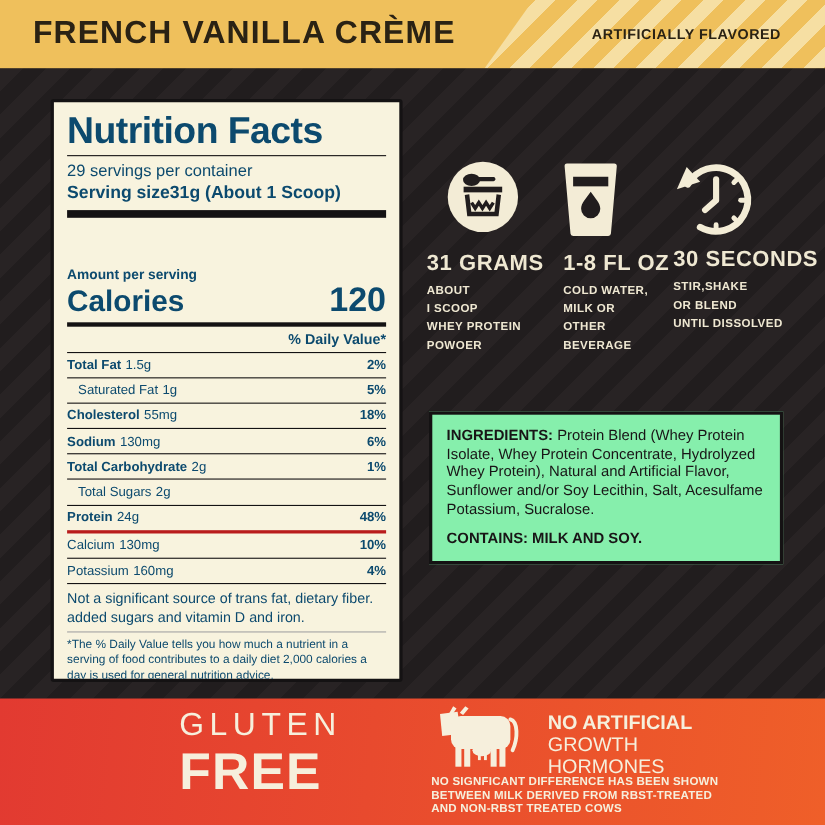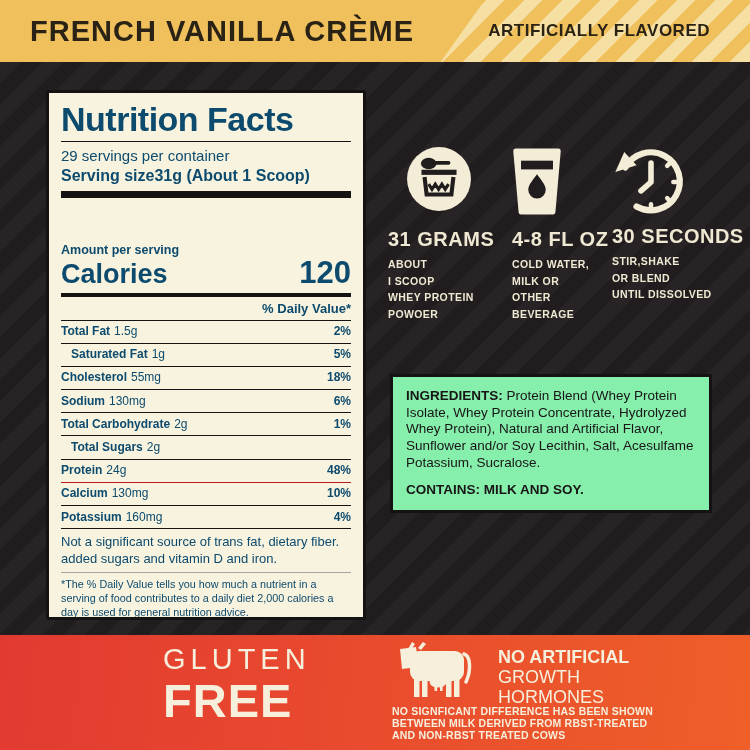--- a/index.html
+++ b/index.html
@@ -19,21 +19,21 @@
     position:absolute; right:0; top:0; height:62px; width:340px;
     background:repeating-linear-gradient(135deg,#F6DFA3 0 13px,#EFC05C 13px 27px);
     clip-path:polygon(9% 100%, 22% 0, 100% 0, 100% 100%);
   }
   .flavor-title{
     position:absolute; left:30px; top:50%; transform:translateY(-50%);
     font-size:29px; font-weight:bold; letter-spacing:1px; color:#2A2214;
   }
   .flavor-note{
     position:absolute; right:40px; top:50%; transform:translateY(-50%);
-    font-size:17px; font-weight:bold; letter-spacing:0.5px; color:#2A2214;
+    font-size:13px; font-weight:bold; letter-spacing:0.5px; color:#2A2214;
   }
   
   .main-bg{
     position:absolute; left:0; top:62px; width:750px; height:573px;
     background-color:#211D1E;
     background-image:repeating-linear-gradient(135deg,#282324 0 15px,#211D1E 15px 30px);
   }
   
   .nf-panel{
     position:absolute; left:46px; top:90px; width:320px; height:530px;
@@ -48,26 +48,26 @@
   .nf-bar-thick{ height:7px; background:#141213; }
   .nf-bar-med{ height:4px; background:#141213; }
   .nf-amount{ font-size:12.5px; font-weight:bold; padding:5px 0 0;margin-top:40px; }
   .nf-calrow{ display:flex; justify-content:space-between; align-items:flex-end; padding:1px 0 5px; }
   .nf-cal-label{ font-size:27px; font-weight:bold; line-height:1; }
   .nf-cal-value{ font-size:31px; font-weight:bold; line-height:0.95; }
   .nf-dvh{ text-align:right; font-size:13px; font-weight:bold; padding:4px 0 4px;
     border-bottom:1px solid #141213; }
   .nrow{ display:flex; justify-content:space-between; align-items:baseline;
     border-bottom:1px solid #141213; padding:4.5px 0; font-size:12px; line-height:1.1; }
-  .nrow .nname{ font-weight:bold; }
+  .nrow .nname{ font-weight:normal; }
   .nrow.bold .nname{ font-weight:bold; }
   .nrow.indent{ padding-left:10px; }
   .nrow .amt{ margin-left:4px; }
   .nrow .dv{ font-weight:bold; }
-  .nrow.thick-after{ border-bottom:1px solid #b91c1c; }
+  .nrow.thick-after{ border-bottom:3px solid #b91c1c; }
   .nf-foot1{ font-size:13px; line-height:1.28; padding:5px 0 5px; border-bottom:1px solid #a3a3a3; }
   .nf-foot2{ font-size:10.8px; line-height:1.28; padding:5px 0 0; }
   
   .step{ position:absolute; color:#EFE8D2; z-index:2; }
   .step-icon{ height:76px; }
   .step-head{ font-size:20px; font-weight:bold; letter-spacing:0.5px; margin-top:6px; white-space:nowrap; }
   .step-line{ font-size:10.5px; font-weight:bold; letter-spacing:0.4px; line-height:16.5px; white-space:nowrap; }
   .step-lines{ margin-top:5px; }
   
   .ingredients-box{
@@ -183,21 +183,21 @@
   </div>
 
   <div class="step" style="left:512px; top:146px; width:102px;">
     <div class="step-icon" style="padding-left:-4px;">
       <svg width="62" height="72" viewBox="0 0 64 72" style="margin-left:-6px;">
         <path d="M10 4 H54 L48.5 67 H15.5 Z" fill="#F3ECD6" stroke="#F3ECD6" stroke-width="5" stroke-linejoin="round"></path>
         <rect x="15.5" y="14" width="33" height="9" fill="#211D1E"></rect>
         <path d="M32 28 C36 34 41 38.5 41 44 a9 9 0 0 1 -18 0 C23 38.5 28 34 32 28 Z" fill="#211D1E"></path>
       </svg>
     </div>
-    <div class="step-head">4-8 FL OZ</div>
+    <div class="step-head">1-8 FL OZ</div>
     <div class="step-lines">
       <div class="step-line">COLD WATER,</div>
       <div class="step-line">MILK OR</div>
       <div class="step-line">OTHER</div>
       <div class="step-line">BEVERAGE</div>
     </div>
   </div>
 
   <div class="step" style="left:612px; top:143px; width:128px;">
     <div class="step-icon">

